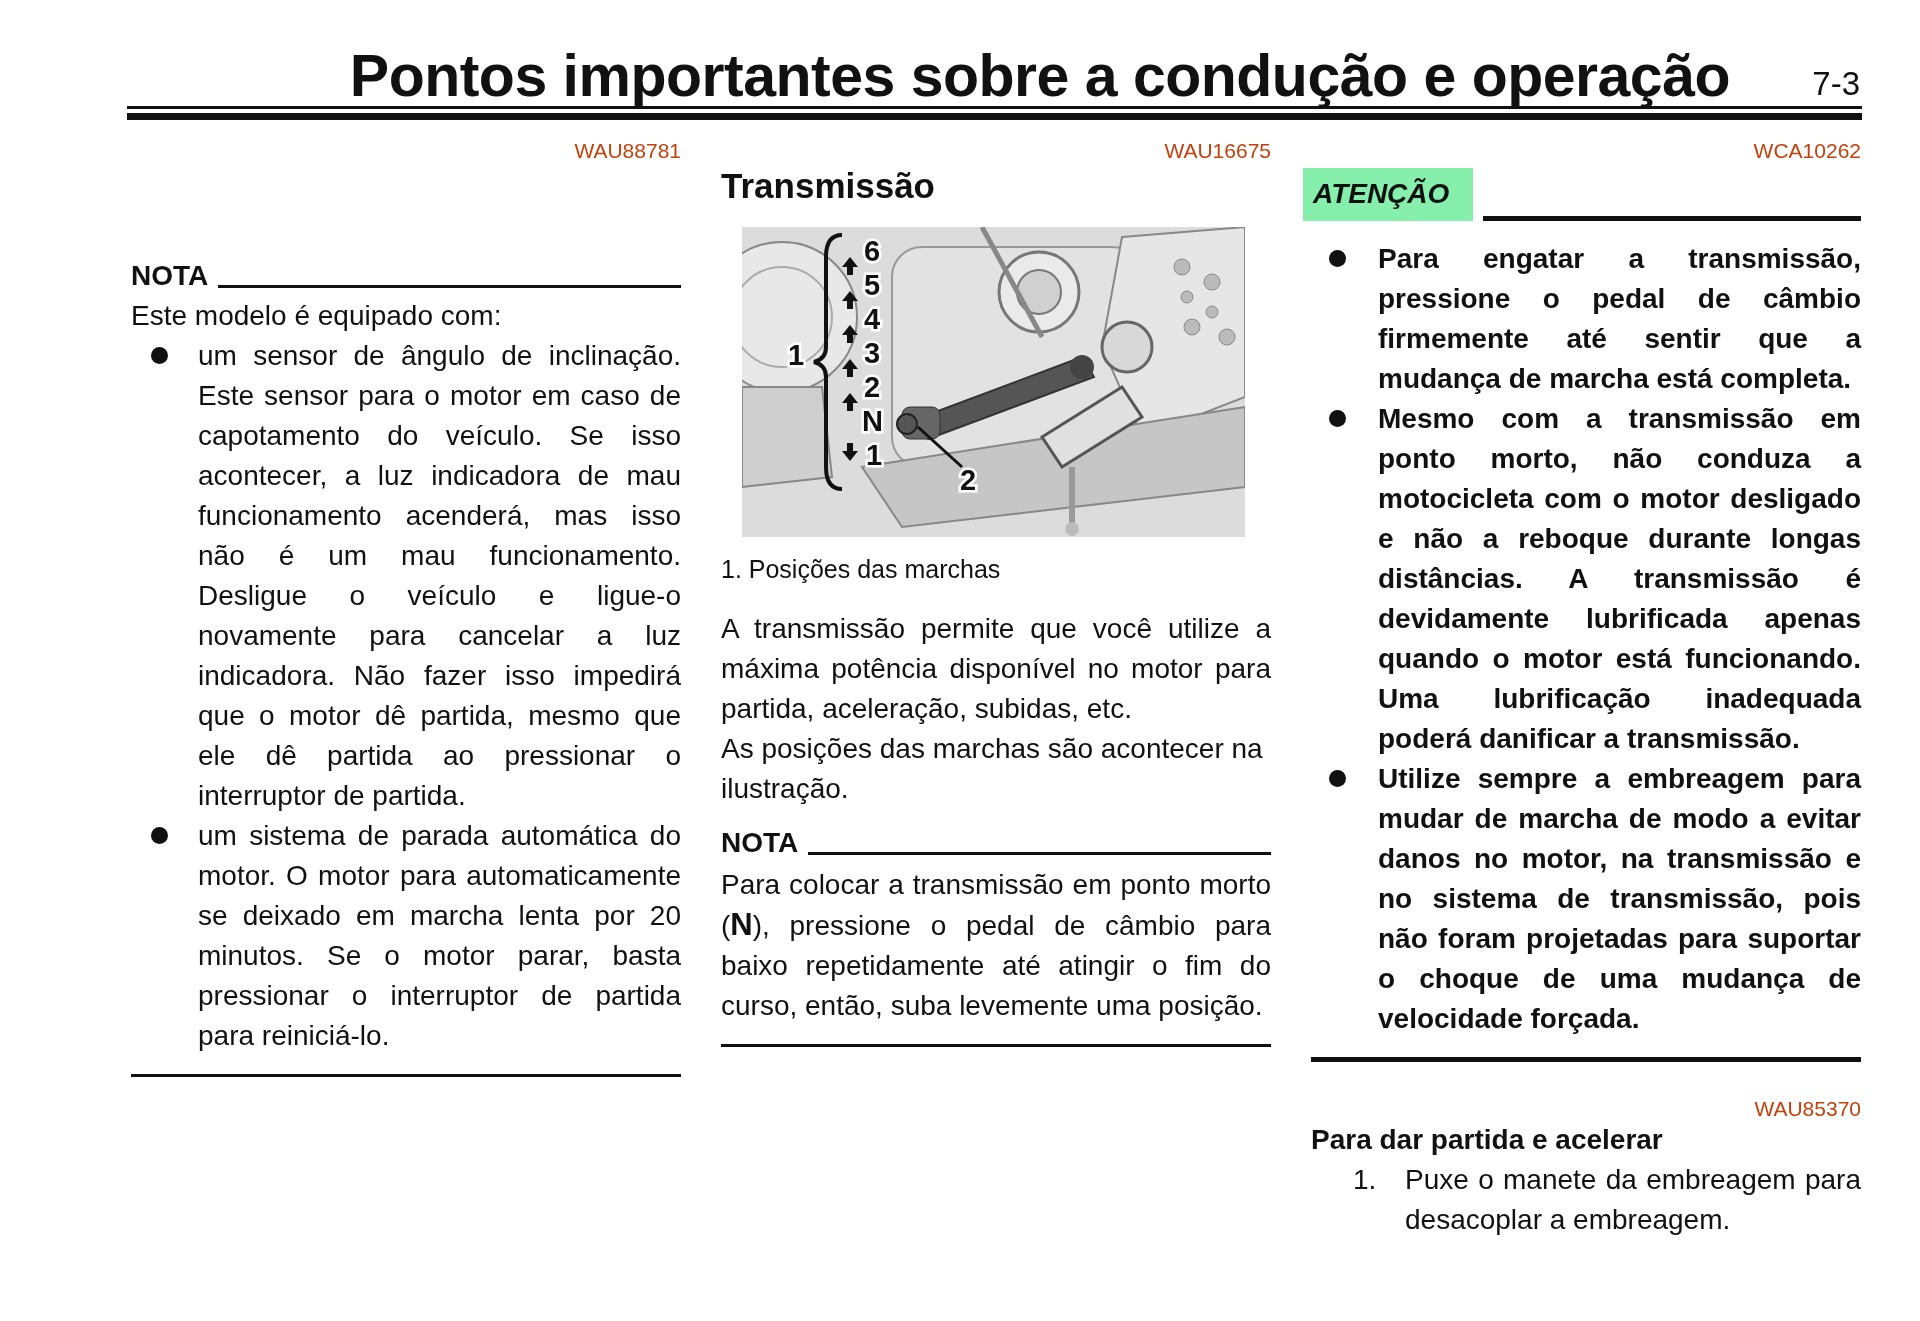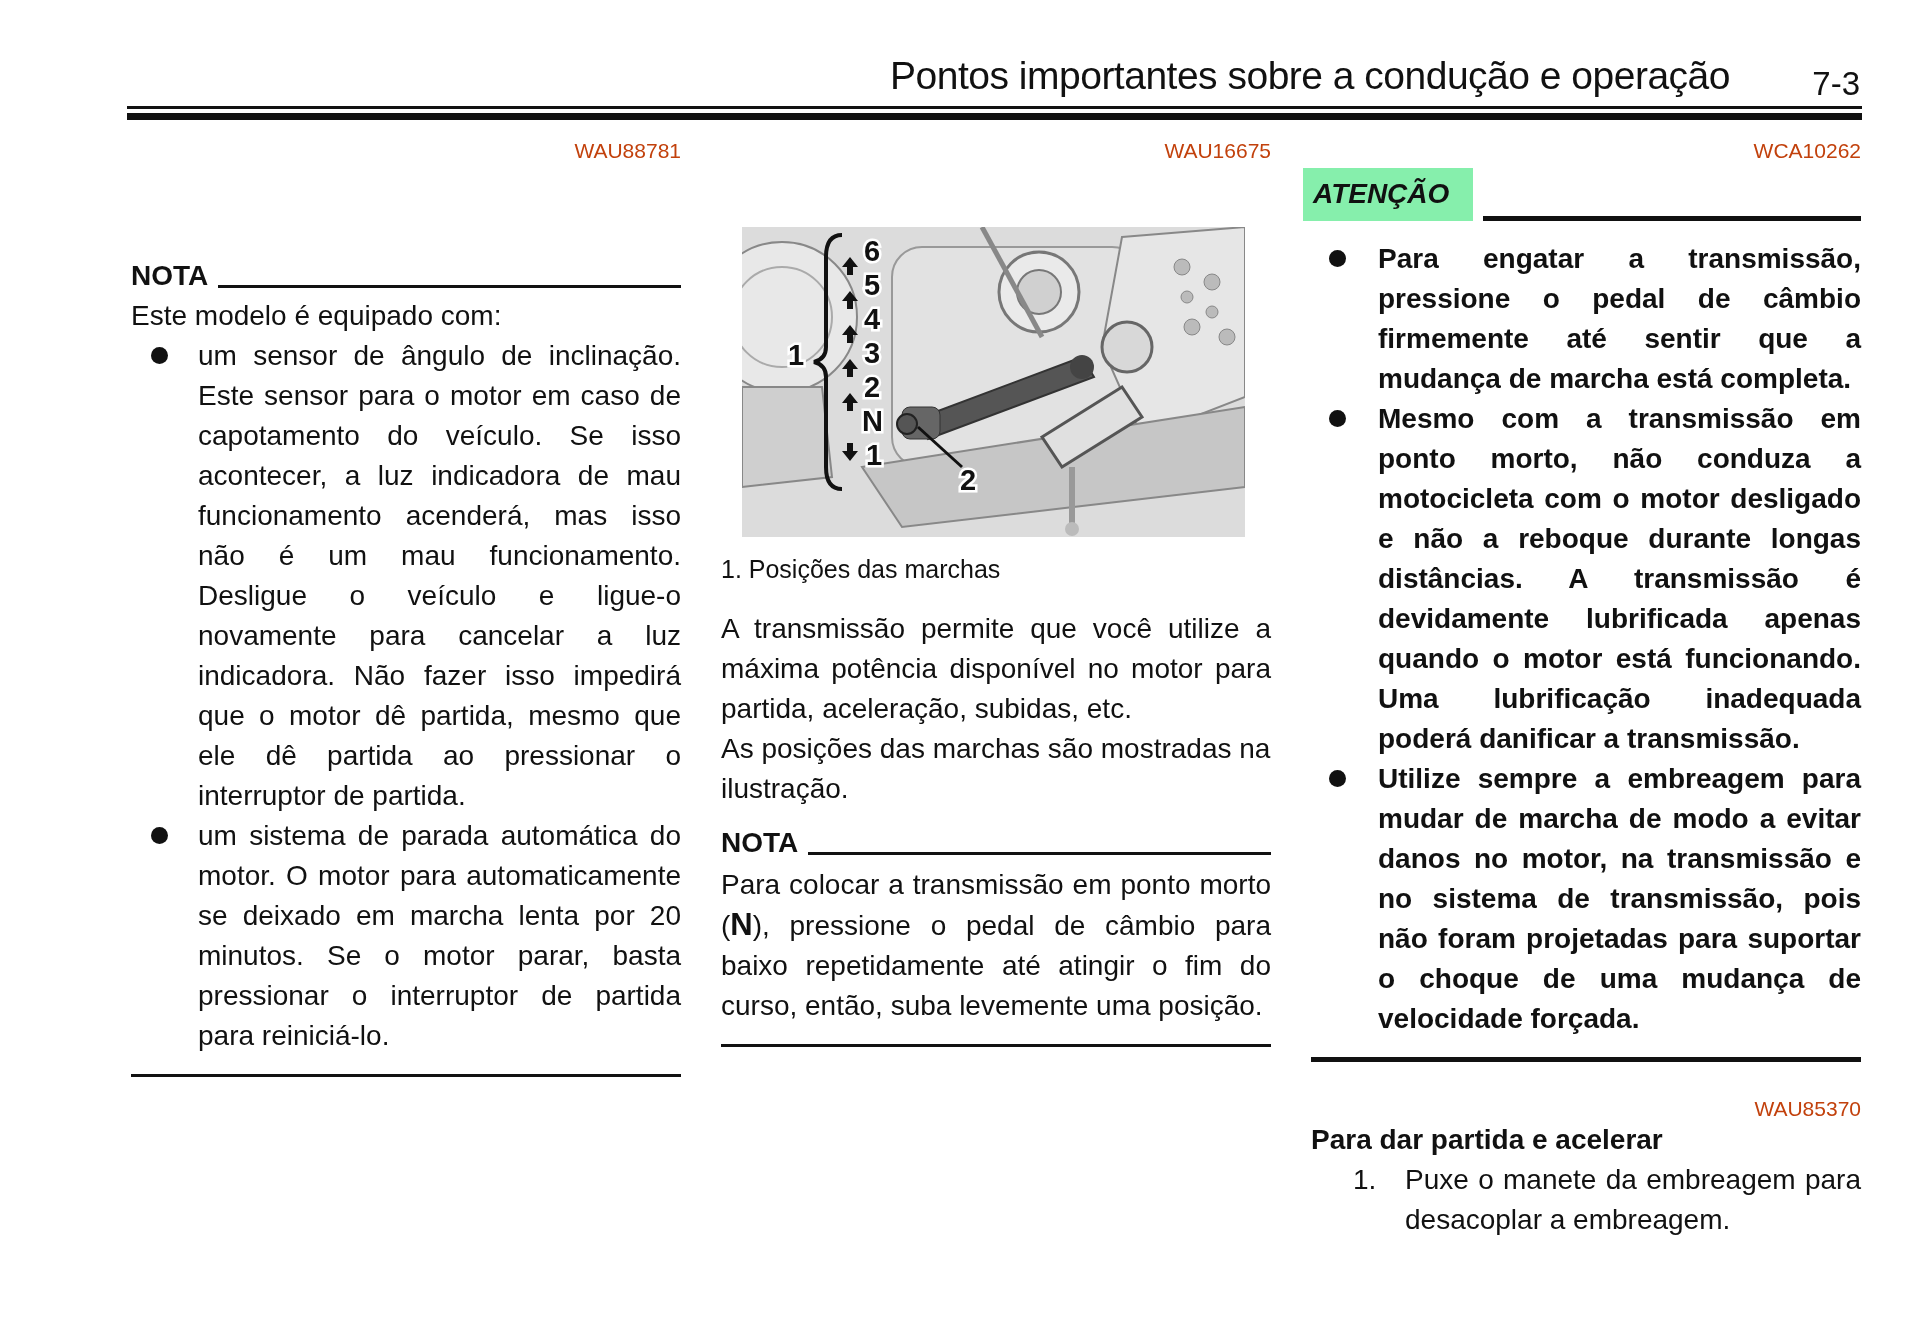--- a/index.html
+++ b/index.html
@@ -1,18 +1,18 @@
 <!DOCTYPE html>
 <html><head>
 <meta charset="utf-8">
 <style>
   html, body { margin:0; padding:0; background:#ffffff; }
   body { width:1920px; height:1321px; position:relative; overflow:hidden; font-family:"Liberation Sans", sans-serif; color:#111; }
   .abs { position:absolute; }
-  .title { left:300px; top:46px; width:1430px; text-align:right; font-size:39px; font-weight:normal; letter-spacing:-0.5px; line-height:60px; }
+  .title { left:300px; top:46px; width:1430px; text-align:right; font-size:59px; font-weight:bold; letter-spacing:-0.5px; line-height:60px; }
   .pagenum { left:1780px; top:64px; width:80px; text-align:right; font-size:33px; line-height:40px; }
   .rule-thin { left:127px; top:106px; width:1735px; height:3px; background:#111; }
   .rule-thick { left:127px; top:113px; width:1735px; height:7px; background:#111; }
   .code { font-size:21px; line-height:26px; text-align:right; color:#c2410c; }
   .col { position:absolute; }
   .body-text { font-size:28px; line-height:40px; text-align:justify; }
   .nota { display:flex; align-items:flex-end; font-weight:bold; font-size:28px; line-height:36px; }
   .nota .line { flex:1; height:3px; background:#111; margin-left:10px; margin-bottom:6px; }
   .bullets { list-style:none; margin:0; padding:0; }
   .bullets li { position:relative; padding-left:67px; }
@@ -47,20 +47,21 @@
     <li>
       <span class="dot"></span>
       <span>um sistema de parada automática do motor. O motor para automaticamente se deixado em marcha lenta por 20 minutos. Se o motor parar, basta pressionar o interruptor de partida para reiniciá-lo.</span>
     </li>
   </ul>
   <div class="hr" style="margin-top:18px;"></div>
 </div>
 
 <div class="col" style="left:721px; top:138px; width:550px;">
   <div class="code">WAU16675</div>
+  <div class="bold" style="font-size:35px; line-height:44px; margin-top:0px;">Transmissão</div>
 </div>
 
 <div class="abs figure">
   <svg width="503" height="310" viewBox="0 0 503 310">
     <rect width="503" height="310" fill="#dcdcdc"></rect>
     <circle cx="40" cy="90" r="75" fill="#e8e8e8" stroke="#888" stroke-width="2"></circle>
     <circle cx="40" cy="90" r="50" fill="none" stroke="#aaa" stroke-width="2"></circle>
     <path d="M0 160 L80 160 L90 250 L0 260 Z" fill="#cfcfcf" stroke="#888" stroke-width="2"></path>
     <rect x="150" y="20" width="250" height="220" fill="#e2e2e2" stroke="#999" stroke-width="2" rx="30"></rect>
     <circle cx="297" cy="65" r="40" fill="#eaeaea" stroke="#777" stroke-width="3"></circle>
@@ -107,21 +108,21 @@
       <text x="46" y="138">1</text>
       <text x="218" y="263">2</text>
     </g>
     <line x1="176" y1="200" x2="220" y2="240" stroke="#111" stroke-width="3"></line>
   </svg>
 </div>
 
 <div class="col" style="left:721px; top:548px; width:550px;">
   <div class="caption">1. Posições das marchas</div>
   <div class="body-text" style="margin-top:19px;">A transmissão permite que você utilize a máxima potência disponível no motor para partida, aceleração, subidas, etc.</div>
-  <div class="body-text" style="text-align:left;">As posições das marchas são mostradas na ilustração.</div>
+  <div class="body-text" style="text-align:left;">As posições das marchas são acontecer na ilustração.</div>
   <div class="nota" style="margin-top:16px;">
     <span>NOTA</span>
     <span class="line"></span>
   </div>
   <div class="body-text" style="margin-top:4px;">
     <span>Para colocar a transmissão em ponto morto (</span><span class="ninline">N</span><span>), pressione o pedal de câmbio para baixo repetidamente até atingir o fim do curso, então, suba levemente uma posição.</span>
   </div>
   <div class="hr" style="margin-top:18px;"></div>
 </div>
 

